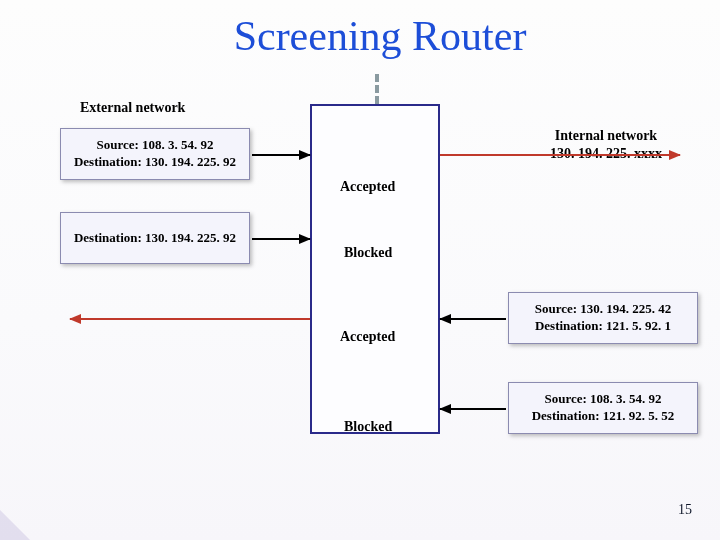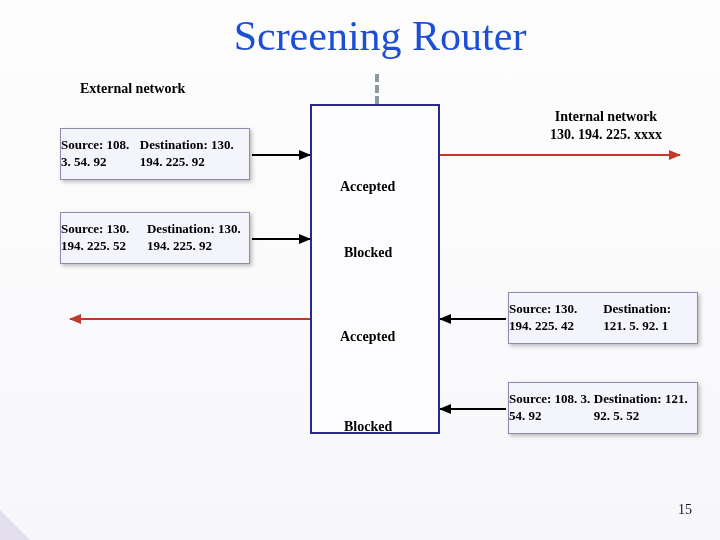--- a/index.html
+++ b/index.html
@@ -21,30 +21,32 @@
     color: #1d4ed8;
     font-weight: normal;
     padding-left: 40px;
   }
   .label {
     position: absolute;
     font-size: 14px;
     font-weight: bold;
     color: #000;
     line-height: 1.25;
+    margin-top: 19px;
   }
   .label.center { text-align: center; width: 200px; }
   .box {
     position: absolute;
     width: 190px;
     height: 52px;
     background: #f4f4fc;
     border: 1px solid #8b8bb0;
     box-shadow: 2px 2px 4px rgba(0,0,0,0.25);
     display: flex;
+    flex-direction: column;
     justify-content: center;
     align-items: center;
     font-size: 13px;
     font-weight: bold;
     line-height: 1.3;
   }
   .status {
     position: absolute;
     font-size: 14px;
     font-weight: bold;
@@ -125,21 +127,20 @@
 </div>
 <div class="arrow" style="top:154px; left:252px; width:58px;">
     <div class="head right"></div>
   </div>
 <div class="status" style="top:160px; left:340px;">Accepted</div>
 <div class="arrow red" style="top:154px; left:440px; width:240px;">
     <div class="head right"></div>
   </div>
 
 <div class="box" style="top:212px; left:60px;">
-  <span>Source: 130. 194. 225. 52</span>
   <span>Destination: 130. 194. 225. 92</span>
 </div>
 <div class="arrow" style="top:238px; left:252px; width:58px;">
     <div class="head right"></div>
   </div>
 <div class="status" style="top:226px; left:344px;">Blocked</div>
 
 <div class="box" style="top:292px; left:508px;">
   <span>Source: 130. 194. 225. 42</span>
   <span>Destination: 121. 5. 92. 1</span>

